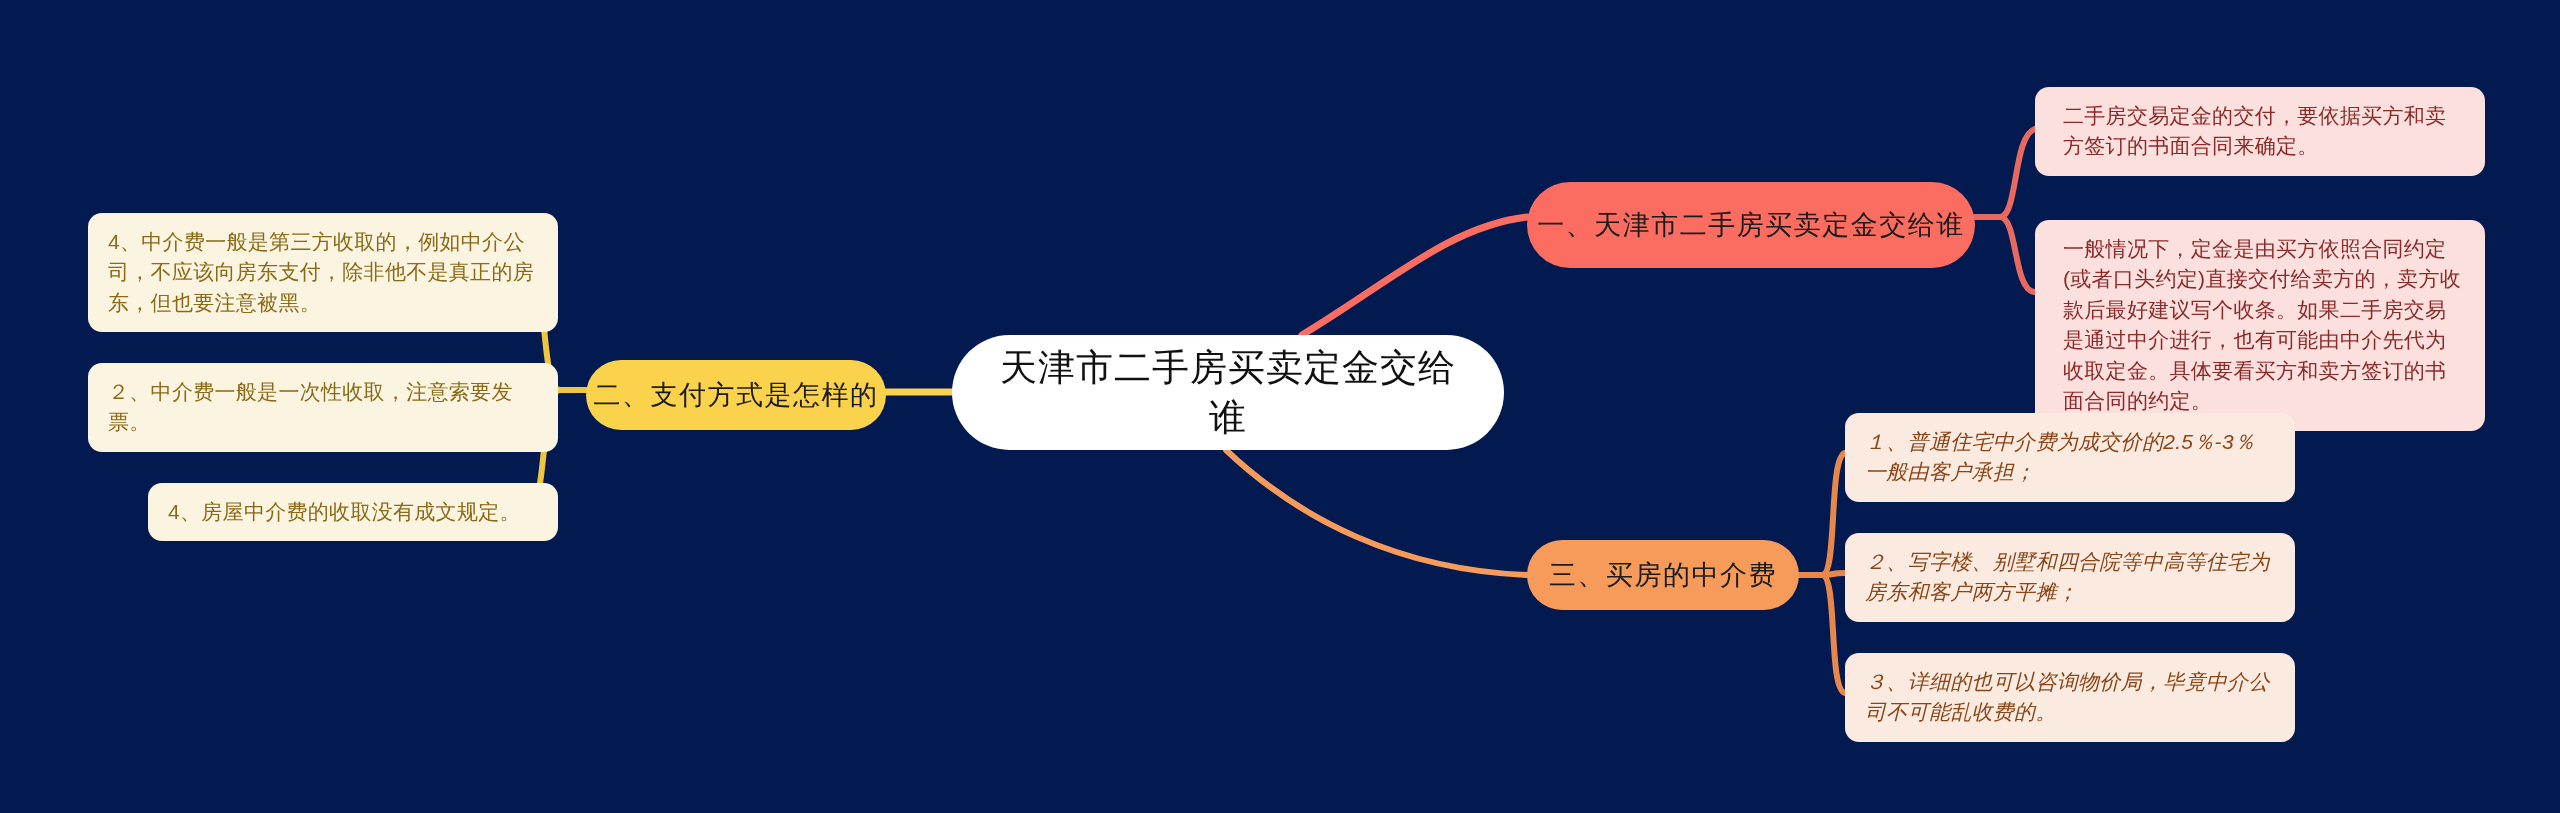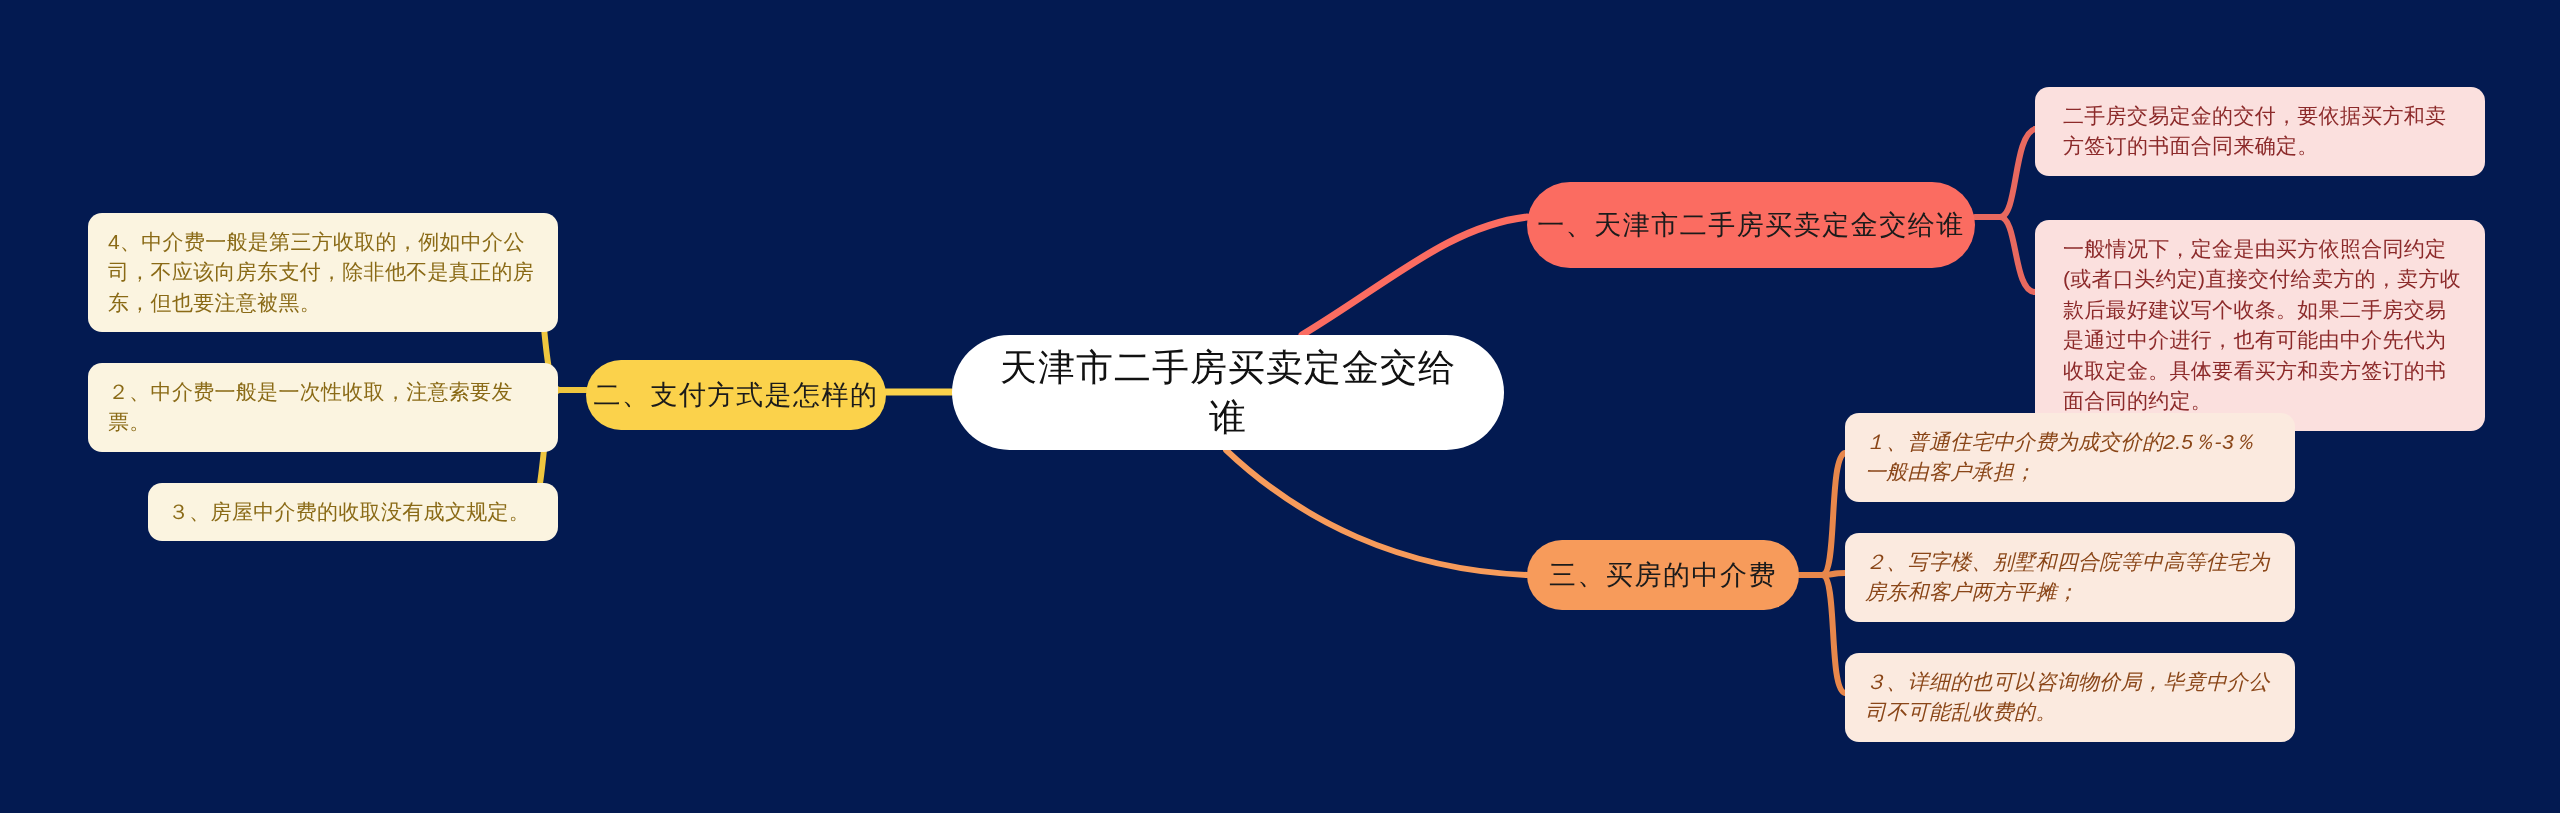--- a/index.html
+++ b/index.html
@@ -133,21 +133,21 @@
   <div class="node pill pill-yellow">
     <span>二、支付方式是怎样的</span>
   </div>
   <div class="leaf leaf-yellow leaf-y1">
     <span>4、中介费一般是第三方收取的，例如中介公司，不应该向房东支付，除非他不是真正的房东，但也要注意被黑。</span>
   </div>
   <div class="leaf leaf-yellow leaf-y2">
     <span>２、中介费一般是一次性收取，注意索要发票。</span>
   </div>
   <div class="leaf leaf-yellow leaf-y3">
-    <span>３、房屋中介费的收取没有成文规定。</span>
+    <span>4、房屋中介费的收取没有成文规定。</span>
   </div>
 
   <div class="node pill pill-orange">
     <span>三、买房的中介费</span>
   </div>
   <div class="leaf leaf-orange leaf-o1">
     <span>１、普通住宅中介费为成交价的2.5％-3％一般由客户承担；</span>
   </div>
   <div class="leaf leaf-orange leaf-o2">
     <span>２、写字楼、别墅和四合院等中高等住宅为房东和客户两方平摊；</span>

